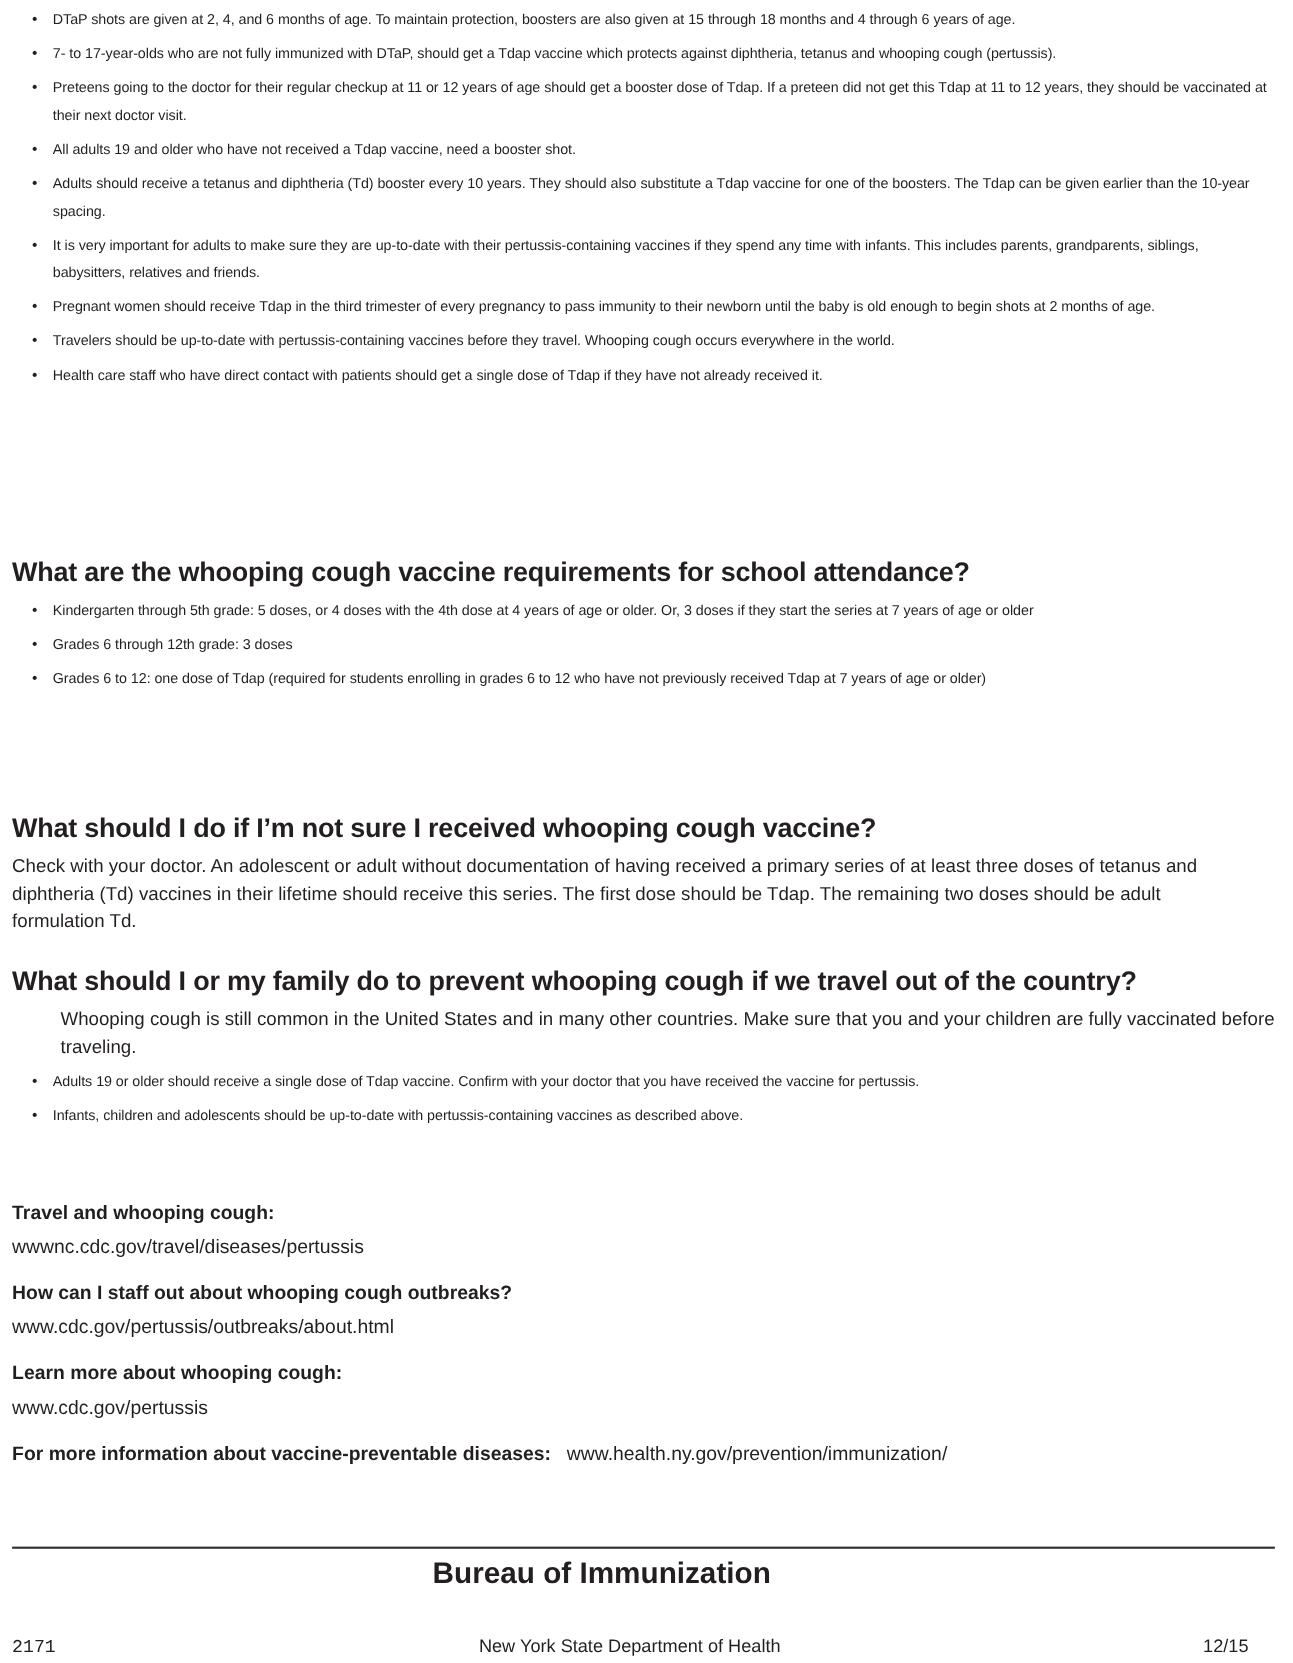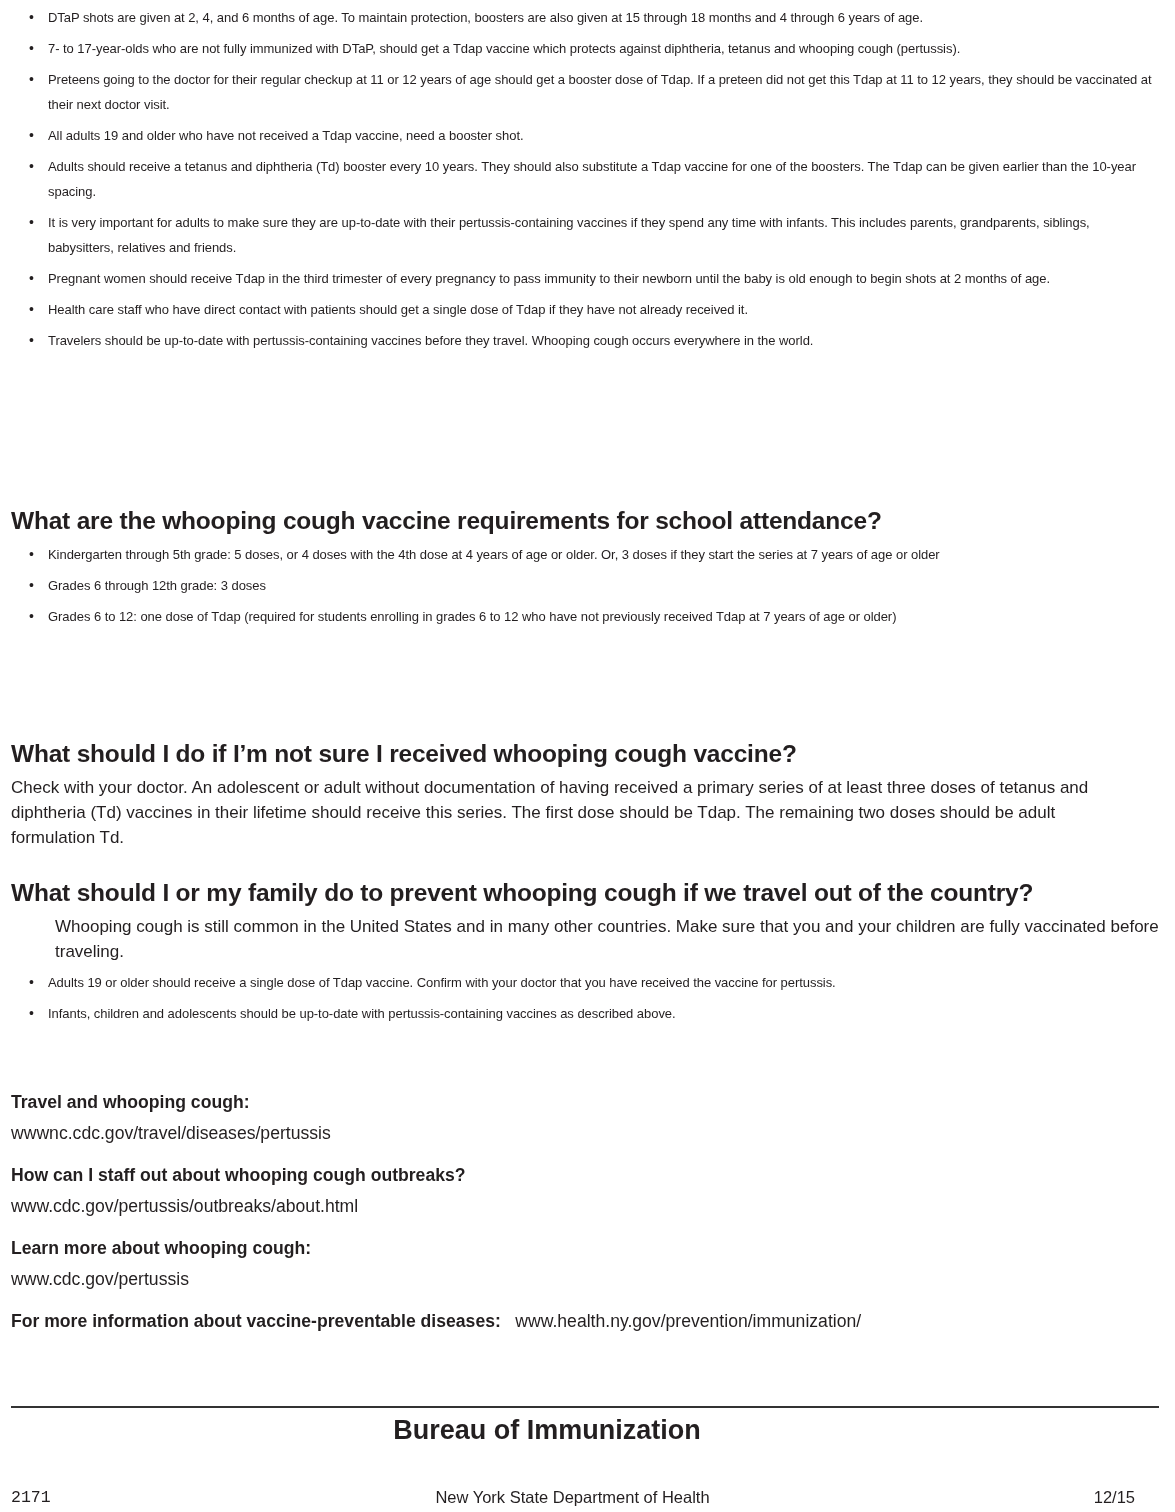--- a/index.html
+++ b/index.html
@@ -22,22 +22,22 @@
 
 <div class="page">
   <ul class="bullets" style="position:absolute; top:5px; width:1148px;">
     <li>DTaP shots are given at 2, 4, and 6 months of age. To maintain protection, boosters are also given at 15 through 18 months and 4 through 6 years of age.</li>
     <li>7- to 17-year-olds who are not fully immunized with DTaP, should get a Tdap vaccine which protects against diphtheria, tetanus and whooping cough (pertussis).</li>
     <li>Preteens going to the doctor for their regular checkup at 11 or 12 years of age should get a booster dose of Tdap. If a preteen did not get this Tdap at 11 to 12 years, they should be vaccinated at their next doctor visit.</li>
     <li>All adults 19 and older who have not received a Tdap vaccine, need a booster shot.</li>
     <li>Adults should receive a tetanus and diphtheria (Td) booster every 10 years. They should also substitute a Tdap vaccine for one of the boosters. The Tdap can be given earlier than the 10-year spacing.</li>
     <li>It is very important for adults to make sure they are up-to-date with their pertussis-containing vaccines if they spend any time with infants. This includes parents, grandparents, siblings, babysitters, relatives and friends.</li>
     <li>Pregnant women should receive Tdap in the third trimester of every pregnancy to pass immunity to their newborn until the baby is old enough to begin shots at 2 months of age.</li>
+    <li>Travelers should be up-to-date with pertussis-containing vaccines before they travel. Whooping cough occurs everywhere in the world.</li>
     <li>Health care staff who have direct contact with patients should get a single dose of Tdap if they have not already received it.</li>
-    <li>Travelers should be up-to-date with pertussis-containing vaccines before they travel. Whooping cough occurs everywhere in the world.</li>
   </ul>
 
   <h2 style="position:absolute; top:506px;">What are the whooping cough vaccine requirements for school attendance?</h2>
   <ul class="bullets" style="position:absolute; top:542px; width:1148px;">
     <li>Kindergarten through 5th grade: 5 doses, or 4 doses with the 4th dose at 4 years of age or older. Or, 3 doses if they start the series at 7 years of age or older</li>
     <li>Grades 6 through 12th grade: 3 doses</li>
     <li>Grades 6 to 12: one dose of Tdap (required for students enrolling in grades 6 to 12 who have not previously received Tdap at 7 years of age or older)</li>
   </ul>
 
   <h2 style="position:absolute; top:739px;">What should I do if I’m not sure I received whooping cough vaccine?</h2>

